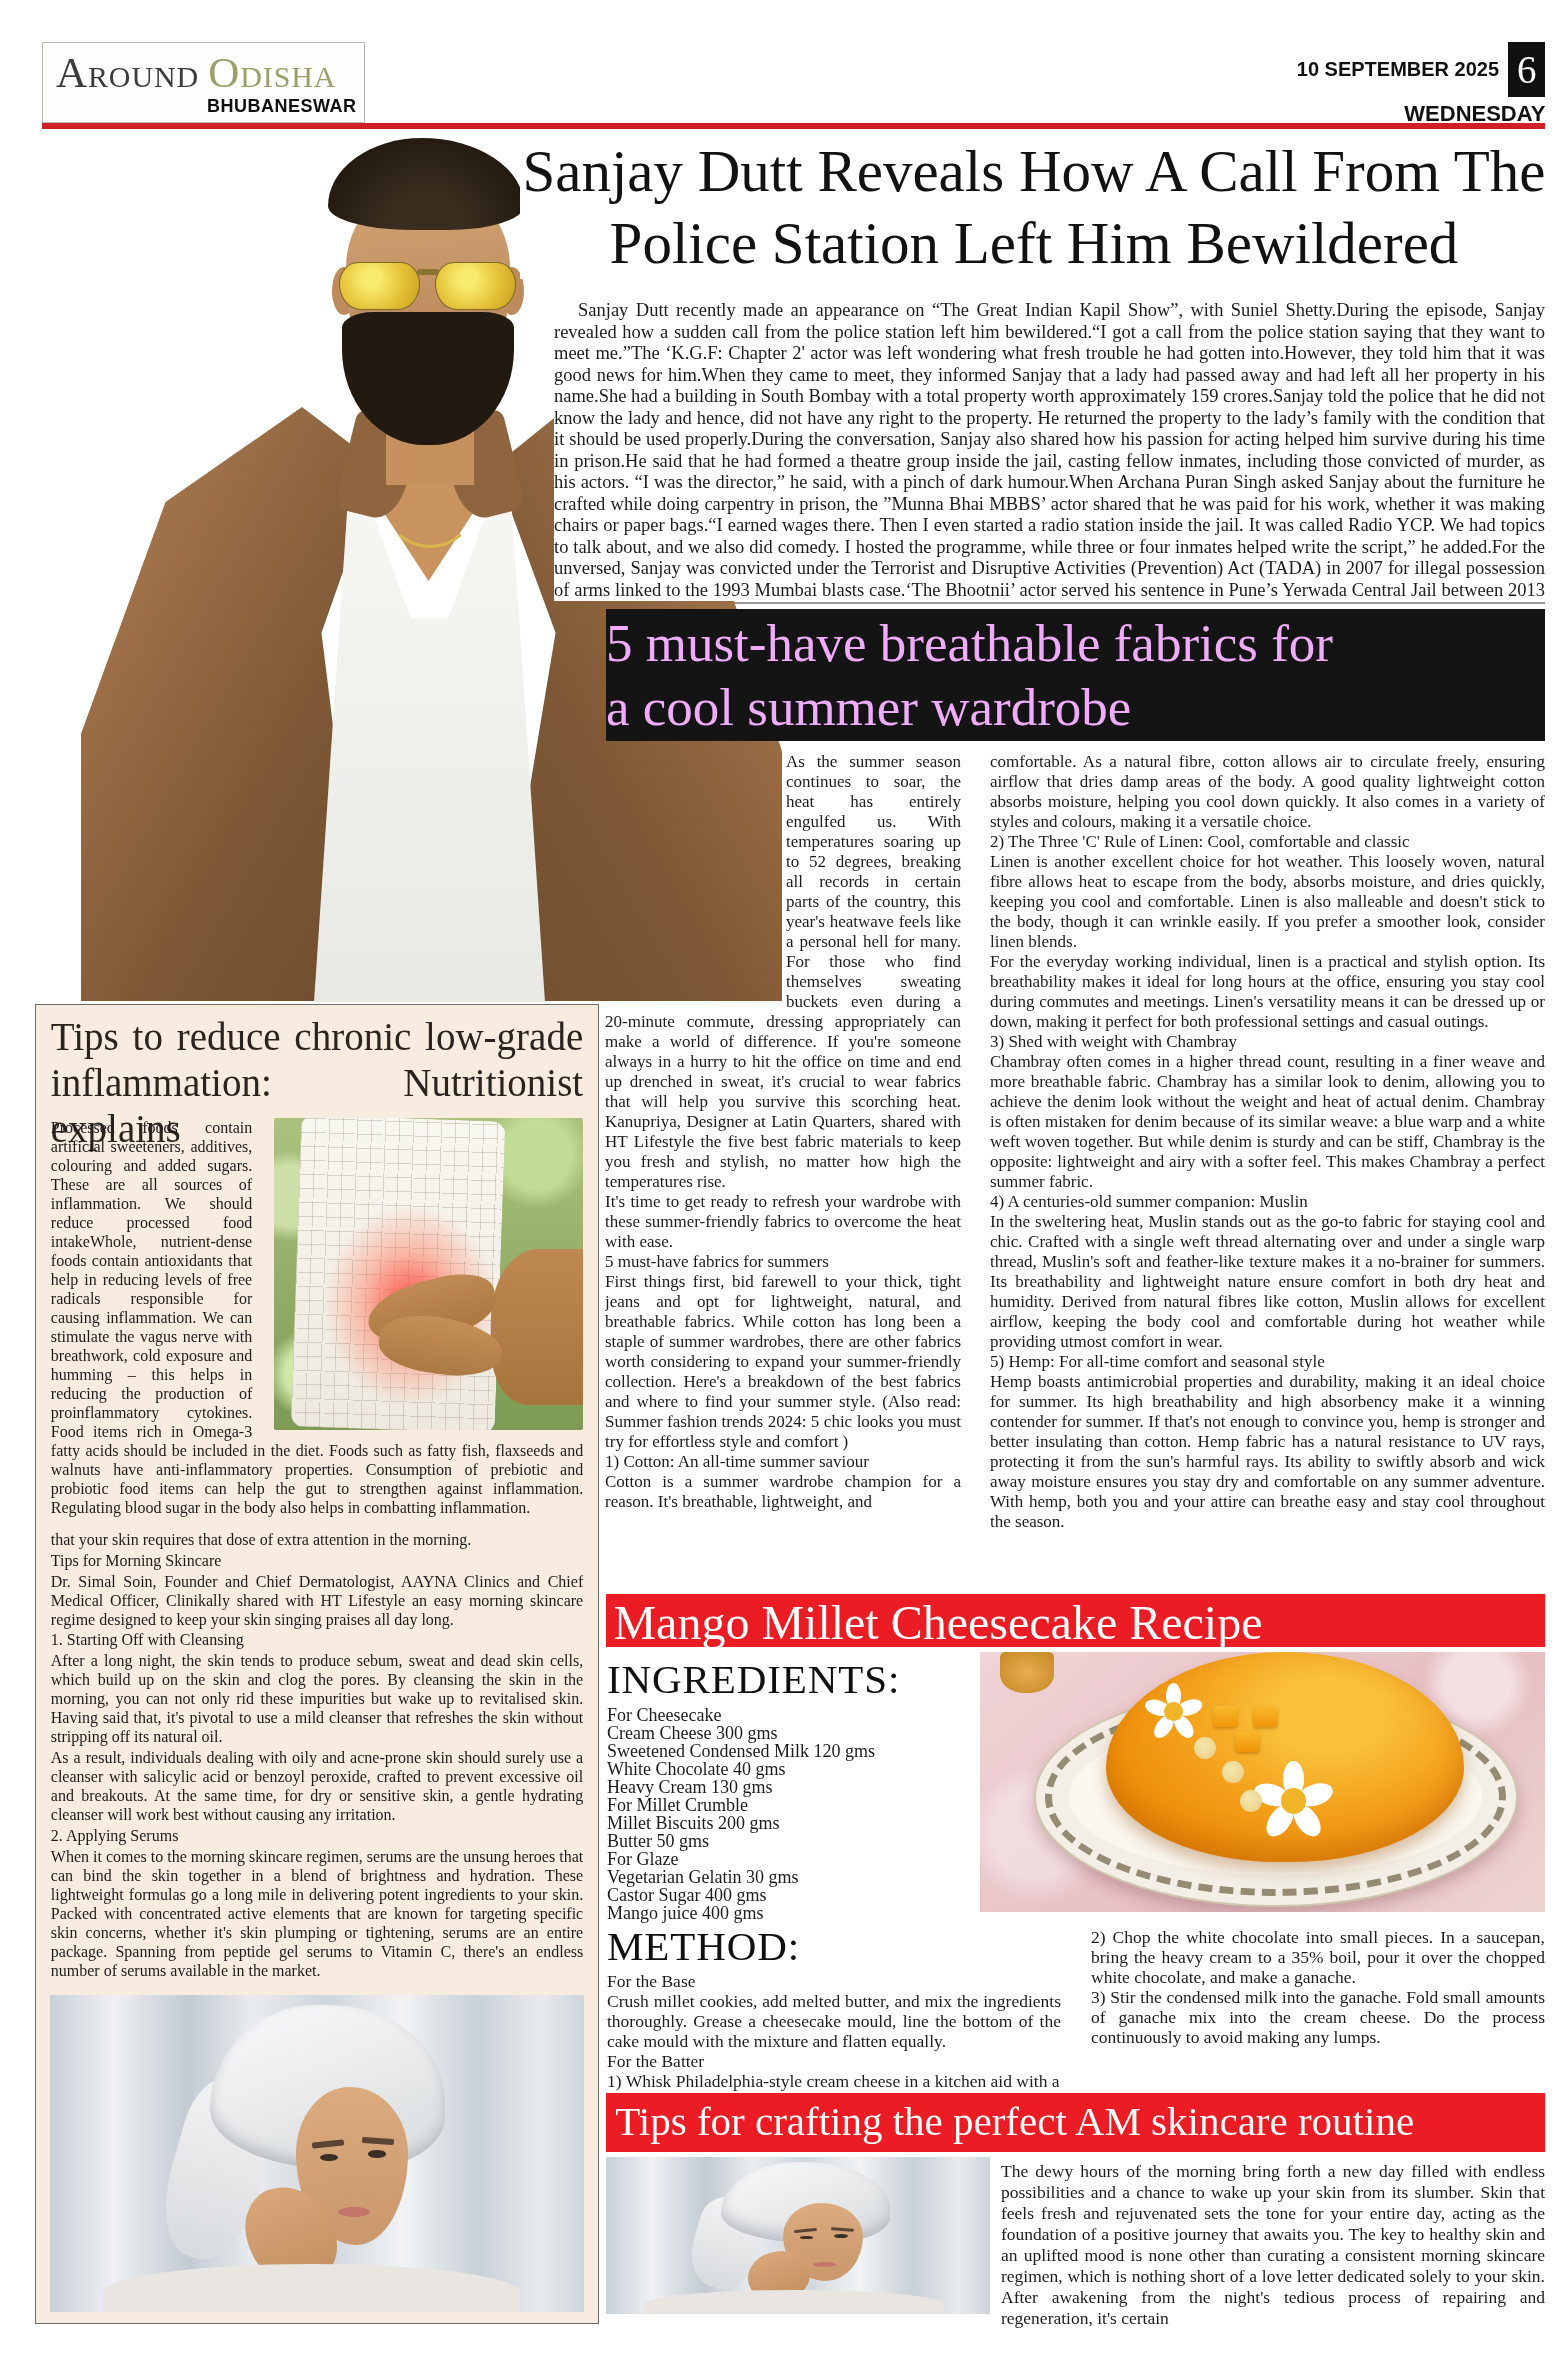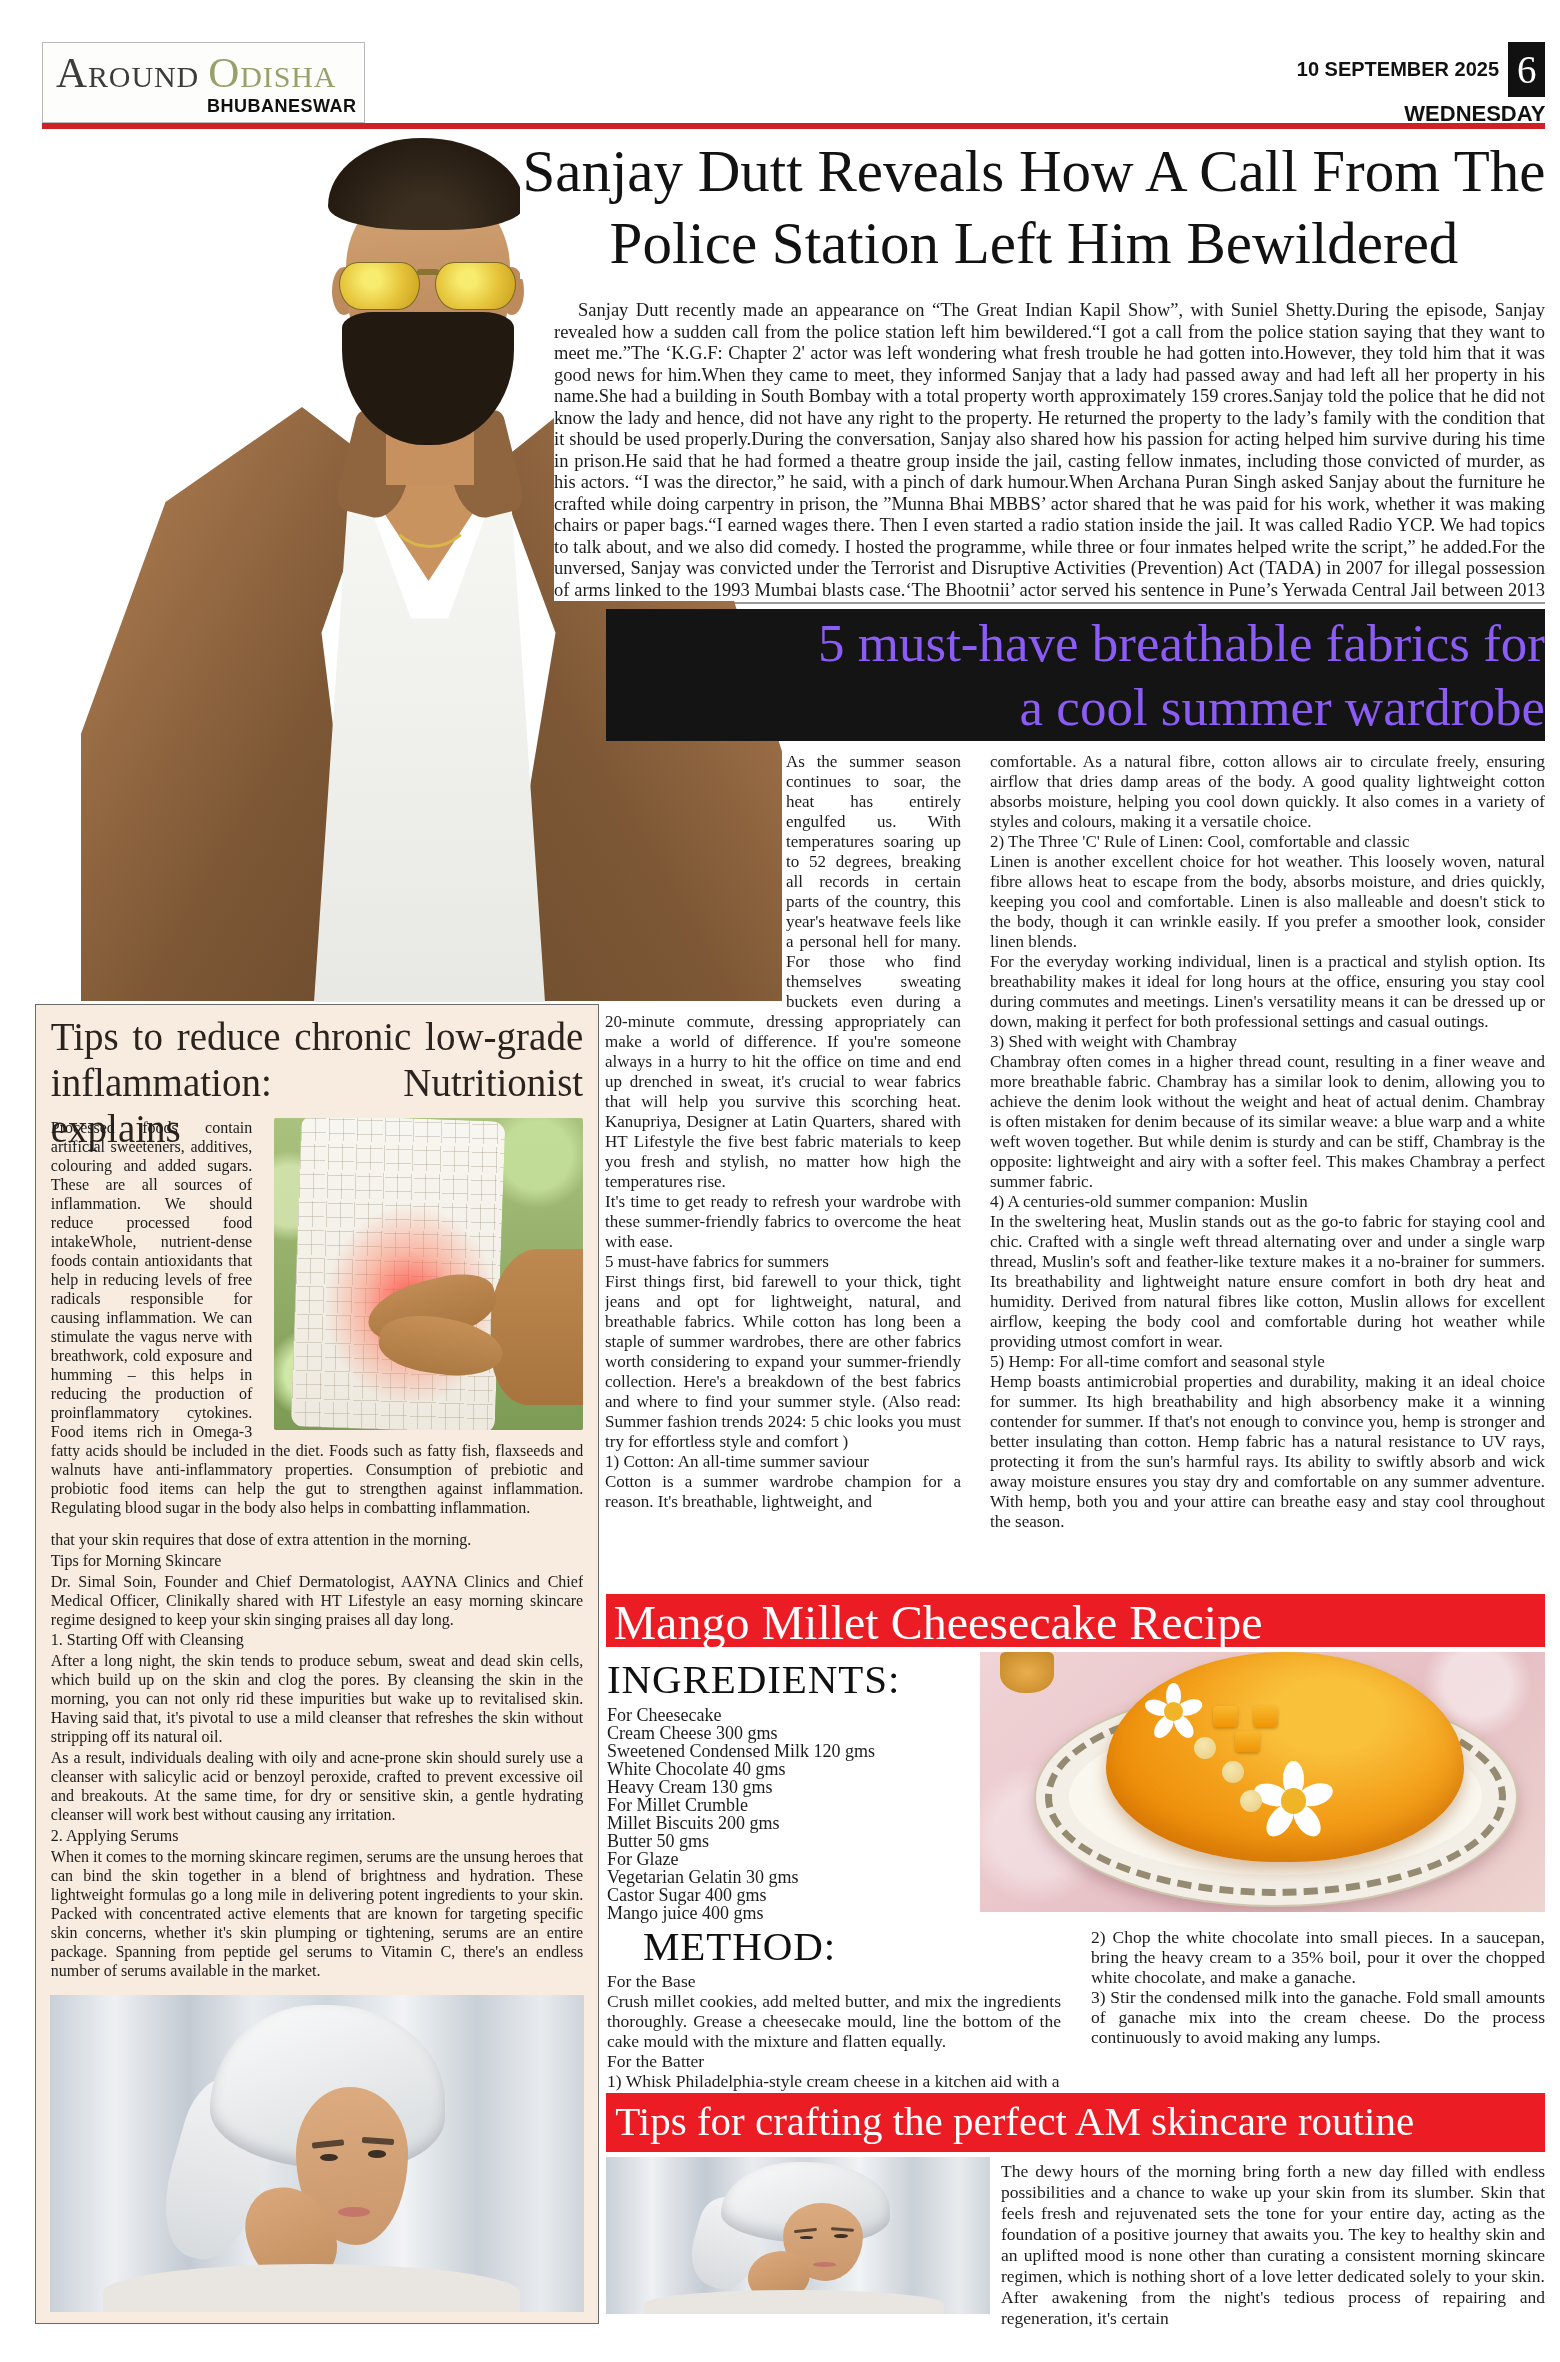--- a/index.html
+++ b/index.html
@@ -18,22 +18,22 @@
   .date-block{right:15.7px;top:42px;text-align:right;}
   .date-row{display:flex;align-items:center;justify-content:flex-end;gap:9.2px;}
   .date-text{font-family:"Liberation Sans",sans-serif;font-weight:bold;font-size:20px;color:#111;}
   .page-badge{display:inline-block;background:#111;color:#fff;width:37px;height:55px;
               font-size:39px;line-height:55px;text-align:center;font-family:"Liberation Serif",serif;}
   .day-text{font-family:"Liberation Sans",sans-serif;font-weight:bold;font-size:22px;color:#111;margin-top:3.7px;}
   .red-rule{left:42px;top:123px;width:1503px;height:5.5px;background:#cd2027;}
 
   
   .gray-rule{left:572px;top:602px;width:973px;height:1.8px;background:#999;}
-  .black-banner{left:606px;top:609px;width:939px;height:132px;background:#141414;color:#8b5cf6;
-                text-align:right;font-size:53px;line-height:64px;padding-top:1.8px;box-sizing:border-box;z-index:6;}
+  .black-banner{left:606px;top:609px;width:939px;height:132px;background:#141414;color:#f0abfc;
+                text-align:left;font-size:53px;line-height:64px;padding-top:1.8px;box-sizing:border-box;z-index:6;}
   .red-banner{background:#ec1c24;color:#fff;z-index:6;box-sizing:border-box;}
   .banner-recipe{left:606px;top:1594px;width:939px;height:53px;font-size:48px;line-height:57px;padding-left:7.4px;}
   .banner-skincare{left:606px;top:2093px;width:939px;height:59px;font-size:41px;line-height:57px;padding-left:9.2px;}
 
   
   .sanjay-headline{left:520px;top:135px;width:1028px;text-align:center;font-size:59px;line-height:72px;
                    color:#121212;background:#fff;z-index:4;}
   .sanjay-body{left:554px;top:300px;width:991px;height:301px;font-size:18.5px;line-height:21.5px;
                text-align:justify;text-indent:24px;background:#fff;z-index:3;overflow:hidden;}
 
@@ -53,21 +53,21 @@
             text-align:justify;overflow:hidden;}
   .inf-body p{margin:0 0 1.8px 0;}
   .inf-body p.gap-top{margin-top:13px;}
   .gut-spacer{float:right;width:320px;height:317px;margin:0 0 5.5px 11px;}
   .gut-photo{position:absolute;right:0;top:0;width:309px;height:312px;overflow:hidden;border-radius:1.8px;}
 
   
   .ingredients-heading,.method-heading{font-size:41px;color:#101010;letter-spacing:0.9px;z-index:3;}
   .ingredients-heading{left:607px;top:1655px;}
   .ingredients-list{left:607px;top:1706px;width:378px;font-size:18px;line-height:18px;z-index:3;}
-  .method-heading{left:607px;top:1922px;margin-left:36px;}
+  .method-heading{left:607px;top:1922px;}
   .method-col{font-size:17.5px;line-height:20px;text-align:justify;overflow:hidden;z-index:3;}
   .method-col p{margin:0;}
   .method-left{left:607px;top:1971px;width:454px;height:120px;}
   .method-right{left:1091px;top:1927px;width:454px;height:164px;}
 
   
   .am-body{left:1001px;top:2161px;width:544px;height:194px;font-size:17.5px;line-height:21px;
            text-align:justify;overflow:hidden;z-index:3;}
 
   

